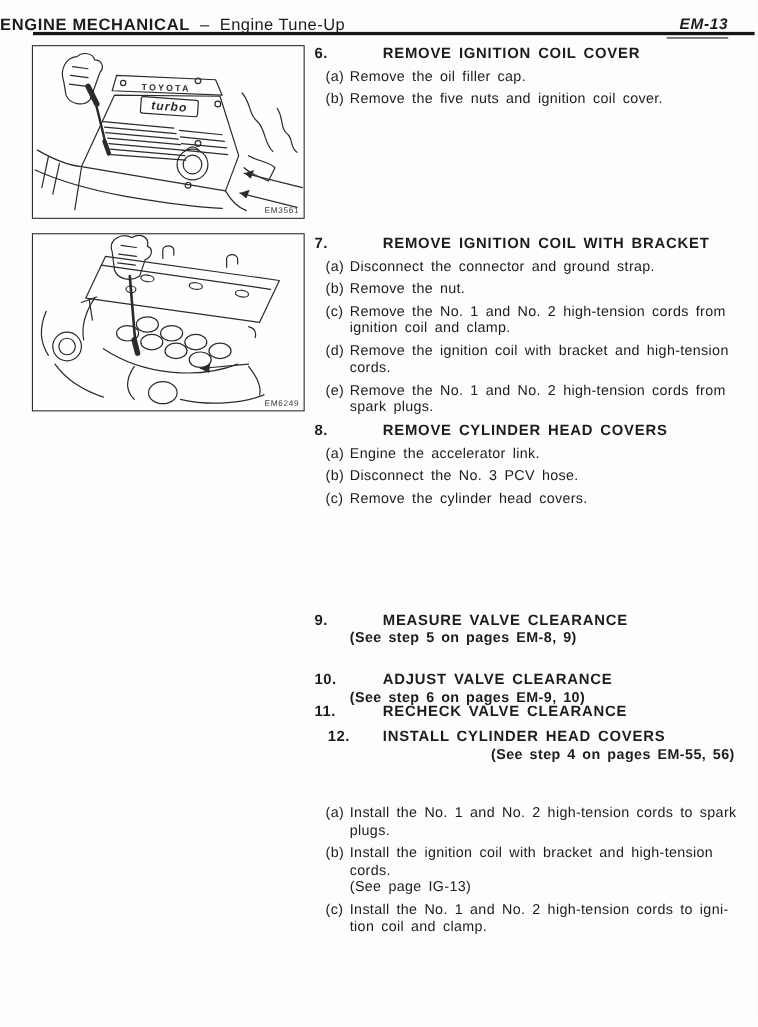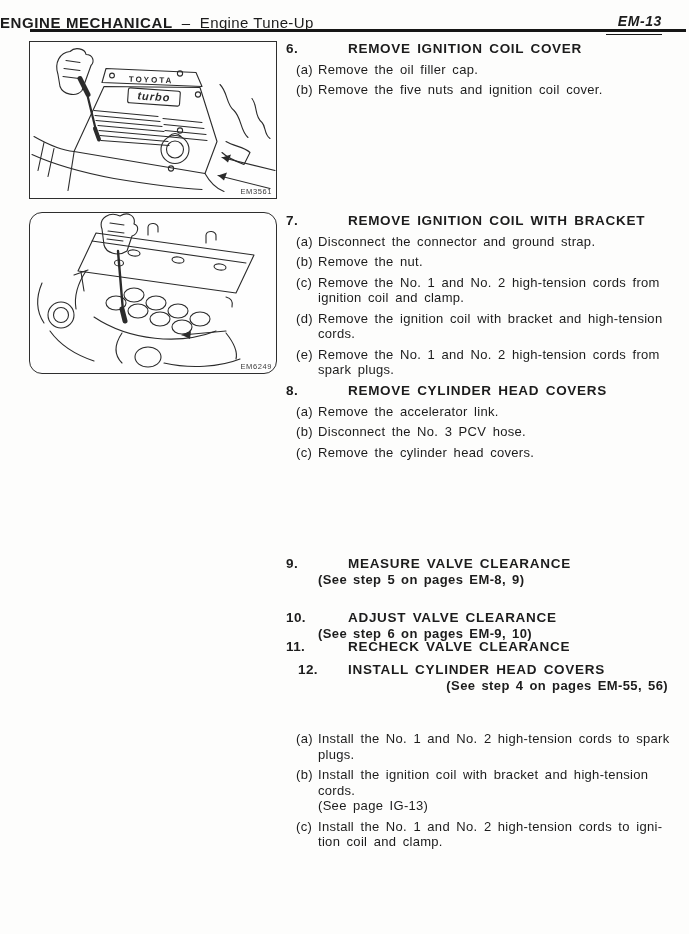--- a/index.html
+++ b/index.html
@@ -109,21 +109,21 @@
       <g fill="#2b2b2b" stroke="none">
         <polygon points="192,115 201,112 198,120"></polygon>
         <polygon points="188,133 197,130 194,138"></polygon>
         <text x="121" y="40" font-size="8" font-weight="bold" letter-spacing="2" text-anchor="middle" transform="rotate(2 121 38)">TOYOTA</text>
         <text x="124" y="58" font-size="11" font-weight="bold" font-style="italic" letter-spacing="1" text-anchor="middle" transform="rotate(4 124 54)">turbo</text>
       </g>
     </svg>
     <div class="figcode">EM3561</div>
   </div>
 
-  <div class="figbox" style="top:212px;height:162px;border-radius:13px;">
+  <div class="figbox" style="top:212px;height:162px;">
     <svg viewBox="0 0 246 160">
       <g stroke="#2b2b2b" fill="none" stroke-width="1.1" stroke-linejoin="round" stroke-linecap="round">
 
         <path d="M66,20 L224,42 L206,80 L48,58 Z"></path>
         <path d="M62,28 L216,50"></path>
         <ellipse cx="104" cy="40" rx="6" ry="3" transform="rotate(8 104 40)"></ellipse>
         <ellipse cx="148" cy="47" rx="6" ry="3" transform="rotate(8 148 47)"></ellipse>
         <ellipse cx="190" cy="54" rx="6" ry="3" transform="rotate(8 190 54)"></ellipse>
 
         <path d="M118,22 v-8 a5,4 0 0 1 10,1 v4"></path>
@@ -213,21 +213,21 @@
 spark plugs.</span>
         </div>
       </div>
       <div class="step" style="top: 383px;">
         <div class="step-head">
           <span class="step-num">8.</span>
           <span class="step-title">REMOVE CYLINDER HEAD COVERS</span>
         </div>
         <div class="step-item">
           <span class="item-label">(a)</span>
-          <span class="item-text">Remove the accelerator link.</span>
+          <span class="item-text">Engine the accelerator link.</span>
         </div>
         <div class="step-item">
           <span class="item-label">(b)</span>
           <span class="item-text">Disconnect the No. 3 PCV hose.</span>
         </div>
         <div class="step-item">
           <span class="item-label">(c)</span>
           <span class="item-text">Remove the cylinder head covers.</span>
         </div>
       </div>

